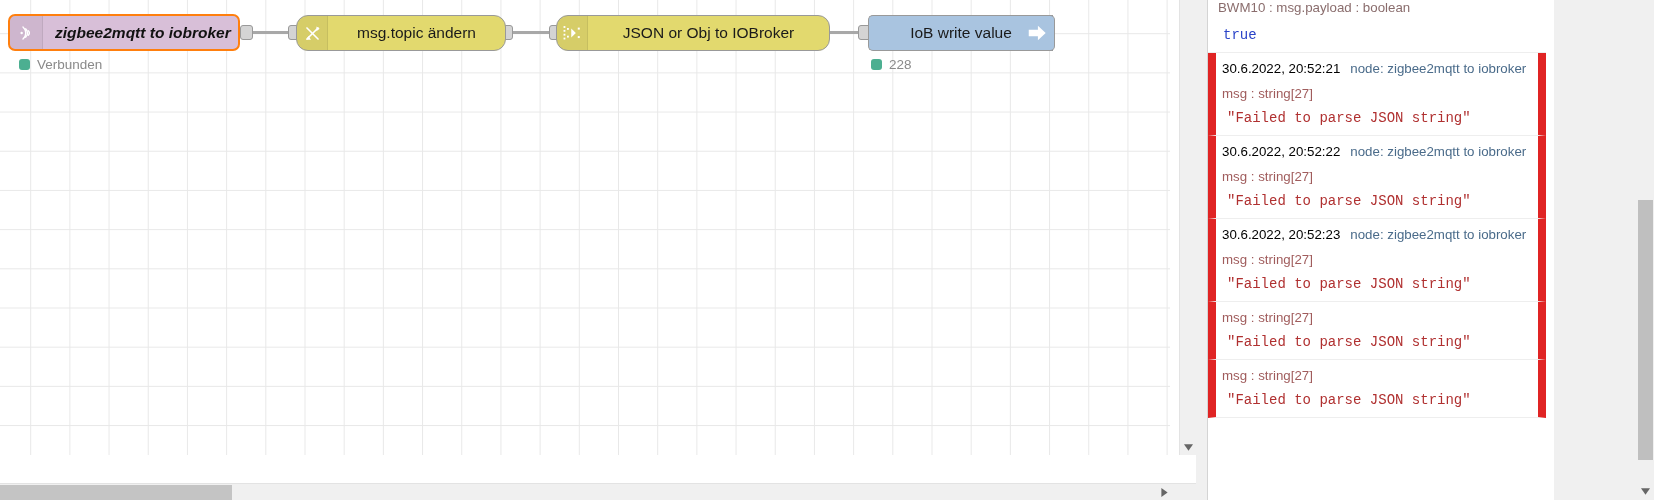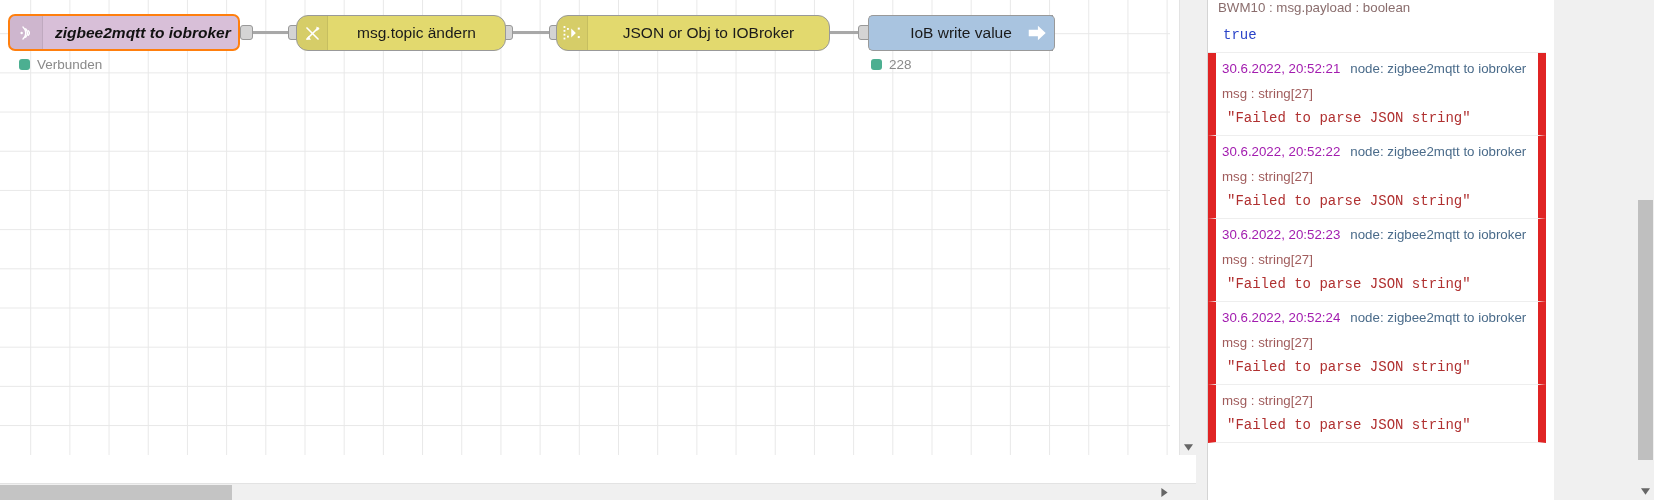--- a/index.html
+++ b/index.html
@@ -245,21 +245,21 @@
     border-left: 8px solid #e02424;
     border-right: 8px solid #e02424;
     padding-left: 6px;
   }
   .debug-head {
     color: #8a6d6d;
     font-size: 13.3px;
     white-space: nowrap;
     margin-bottom: 10px;
   }
-  .debug-head .ts { color: #a21caf; }
+  .debug-head .ts { color: #000000; }
   .debug-head .nodename { color: #4a6b8a; margin-left: 10px; }
   .debug-prop {
     color: #a05c5c;
     font-size: 13.3px;
     margin-bottom: 9px;
   }
   .debug-value {
     font-family: "Liberation Mono", monospace;
     font-size: 14px;
     color: #b03030;
@@ -438,23 +438,20 @@
 
     <div class="debug-msg error">
       <div class="debug-head">
         <span class="ts">30.6.2022, 20:52:23</span><span class="nodename">node: zigbee2mqtt to iobroker</span>
       </div>
       <div class="debug-prop">msg : string[27]</div>
       <div class="debug-value">"Failed to parse JSON string"</div>
     </div>
 
     <div class="debug-msg error">
-      <div class="debug-head">
-        <span class="ts">30.6.2022, 20:52:24</span><span class="nodename">node: zigbee2mqtt to iobroker</span>
-      </div>
       <div class="debug-prop">msg : string[27]</div>
       <div class="debug-value">"Failed to parse JSON string"</div>
     </div>
 
     <div class="debug-msg error">
       <div class="debug-prop">msg : string[27]</div>
       <div class="debug-value">"Failed to parse JSON string"</div>
     </div>
 
     <div id="debug-vscroll">

